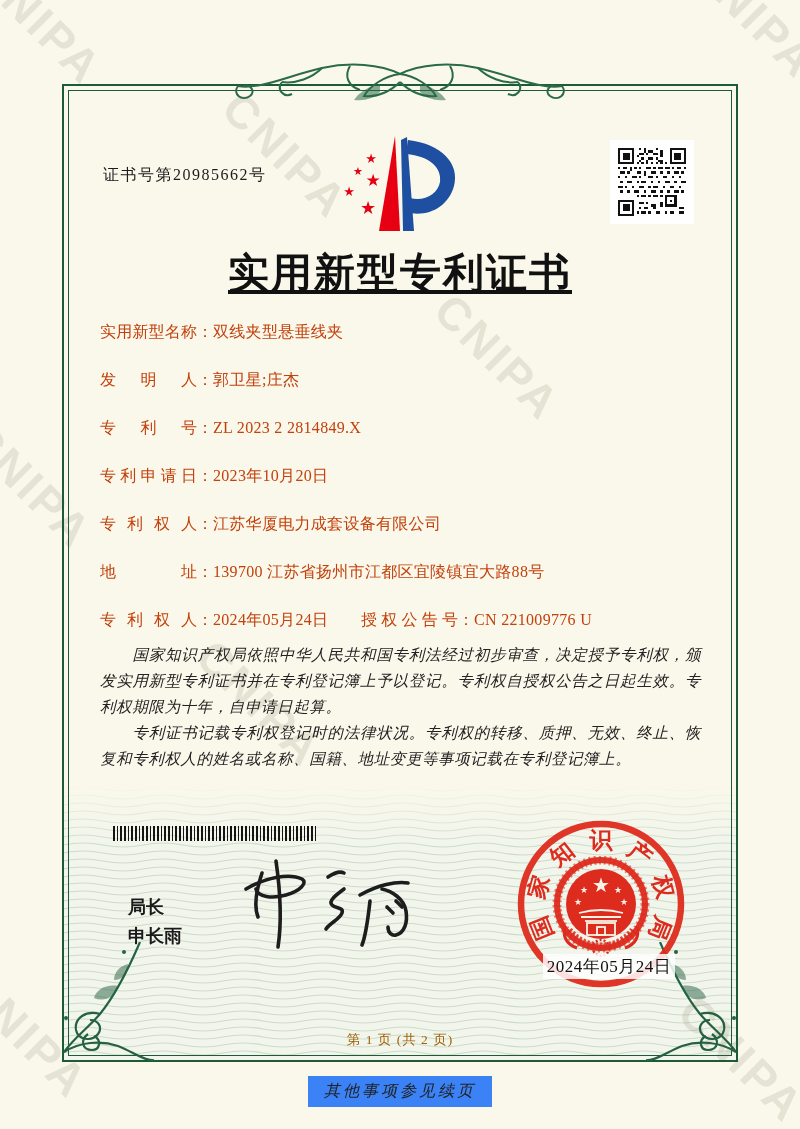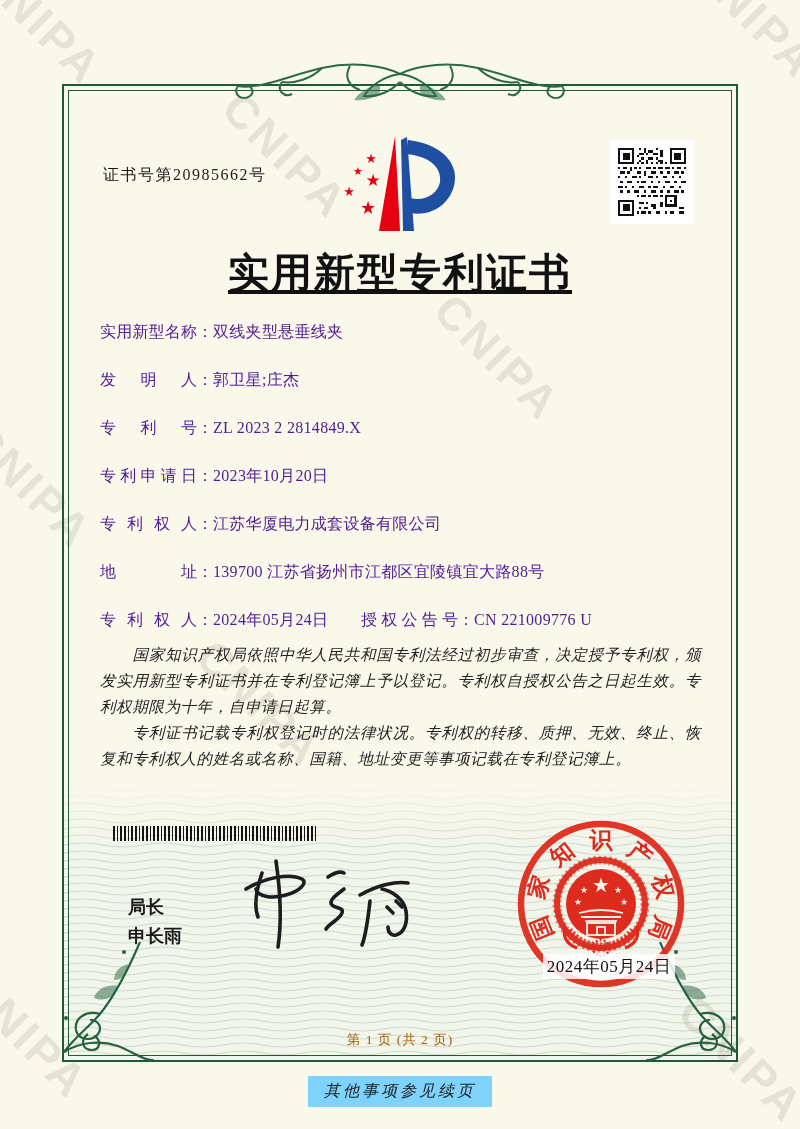--- a/index.html
+++ b/index.html
@@ -28,21 +28,21 @@
 
   .logo{position:absolute;left:338px;top:134px;width:124px;height:100px;z-index:3;}
 
   .qr{position:absolute;left:610px;top:140px;width:84px;height:84px;background:#ffffff;z-index:3;}
   .qr svg{position:absolute;left:8px;top:8px;}
 
   .title{position:absolute;left:0;top:246px;width:800px;text-align:center;
       font-size:41px;font-weight:700;letter-spacing:2px;color:#111;z-index:3;text-decoration:underline;}
 
   .fields{position:absolute;left:100px;top:0;width:620px;z-index:3;}
-  .row{position:absolute;left:0;width:620px;height:24px;font-size:16px;color:#4c1d95;white-space:nowrap;}
+  .row{position:absolute;left:0;width:620px;height:24px;font-size:16px;color:#c2410c;white-space:nowrap;}
   .f-label{display:inline-block;width:97px;text-align:justify;text-align-last:justify;vertical-align:top;}
   .f-colon{display:inline-block;width:16px;}
   .f-value{letter-spacing:0.3px;}
   .pair2{position:absolute;left:252px;top:0;margin-left:9px;}
 
   .paras{position:absolute;left:100px;top:642px;width:601px;z-index:3;
       font-size:15.5px;font-style:italic;line-height:26px;letter-spacing:0.6px;
       color:#222;text-align:justify;}
   .paras p{margin:0;text-indent:2.1em;}
 
@@ -59,21 +59,21 @@
 
   .seal{position:absolute;left:515px;top:818px;width:172px;height:172px;z-index:4;}
   .sch{position:absolute;font-size:23px;font-weight:700;color:#dd2b1e;z-index:5;}
   .seal-date{position:absolute;left:543px;top:954px;width:132px;z-index:6;text-align:center;
       background:rgba(255,255,255,0.85);font-size:17px;color:#111;letter-spacing:0.5px;padding:1px 0;}
 
   .pageno{position:absolute;left:0;top:1031px;width:800px;text-align:center;
       font-size:13.5px;letter-spacing:1px;color:#a16207;z-index:3;}
 
   .contnote{position:absolute;left:0;top:1076px;width:800px;text-align:center;z-index:3;}
-  .contnote span{display:inline-block;background:#7dd3fc;padding:5px 16px;
+  .contnote span{display:inline-block;background:#3b82f6;padding:5px 16px;
       font-size:16px;font-style:italic;letter-spacing:3px;color:#222;}
 </style>
 </head>
 <body>
 
 <div id="page">
 
   <span class="wm" style="left:-38px;top:-6px">CNIPA</span>
   <span class="wm" style="left:676px;top:-12px">CNIPA</span>
   <span class="wm" style="left:208px;top:128px">CNIPA</span>

